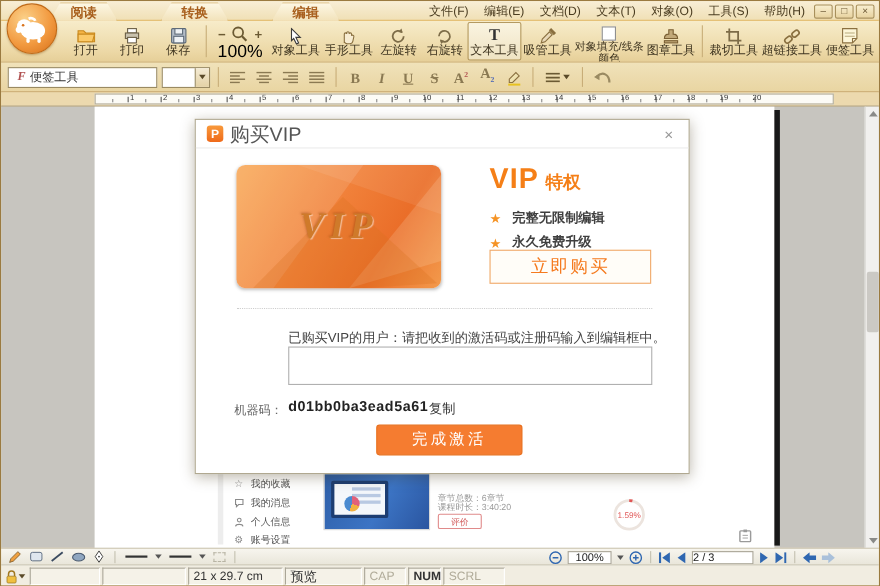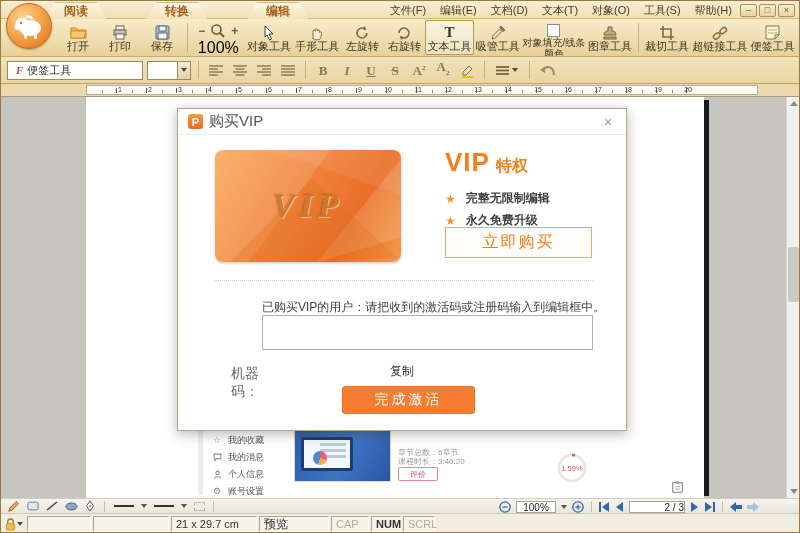--- a/index.html
+++ b/index.html
@@ -91,21 +91,21 @@
   .wc-btn { position:absolute; left:112px; top:41px; width:40px; height:14px; border:1px solid #e08a8a; border-radius:2px; color:#d05555; font-size:8px; display:flex; align-items:center; justify-content:center; }
   .wc-circ { position:absolute; left:270px; top:26px; width:32px; height:32px; }
   .wc-circ .pct { position:absolute; inset:0; display:flex; align-items:center; justify-content:center; font-size:7.5px; color:#e05555; }
   .feedback { position:absolute; left:585px; top:384px; width:16px; height:14px; color:#9a9a9a; }
 
   
   .dialog { position:absolute; left:176px; top:11px; width:450px; height:323px; background:#fff;
     border:1px solid #b0a890; box-shadow:0 3px 12px rgba(60,45,15,.35); z-index:20; }
   .dlg-title { height:26px; border-bottom:1px solid #ececec; display:flex; align-items:center; padding:0 10px; gap:6px; }
   .dlg-logo { width:15px; height:15px; border-radius:3px; background:linear-gradient(#f89a3c,#ef6a1a); color:#fff; font-size:11px; font-weight:bold; display:flex; align-items:center; justify-content:center; }
-  .dlg-title-text { font-size:15px; color:#555; flex:1; }
+  .dlg-title-text { font-size:18px; color:#555; flex:1; }
   .dlg-close { font-size:14px; color:#999; width:16px; text-align:center; }
   .vipcard { position:absolute; left:37px; top:41px; width:186px; height:112px; border-radius:8px; overflow:hidden;
     background:linear-gradient(120deg,#f8a958 0%,#f1813a 45%,#ea6e29 72%,#f39a4c 100%); box-shadow:0 1px 3px rgba(0,0,0,.25); }
   .vipcard .f1 { position:absolute; inset:0; background:rgba(255,255,255,.12); clip-path:polygon(0 0,62% 0,18% 100%,0 100%); }
   .vipcard .f2 { position:absolute; inset:0; background:rgba(255,240,220,.16); clip-path:polygon(100% 8%,55% 100%,100% 78%); }
   .vipcard .f3 { position:absolute; inset:0; background:rgba(216,110,30,.28); clip-path:polygon(8% 100%,52% 26%,98% 96%,60% 100%); }
   .vipcard .f4 { position:absolute; inset:0; background:rgba(255,255,255,.08); clip-path:polygon(30% 0,100% 0,100% 40%); }
   .viptext { position:absolute; inset:0; display:flex; align-items:center; justify-content:center;
     font-family:"Liberation Serif","DejaVu Serif",serif; font-style:italic; font-weight:bold; font-size:34px; letter-spacing:5px;
     color:#cf7a2a; text-shadow:1px 1px 1px rgba(255,255,255,.5), -1px -1px 2px rgba(140,60,10,.4); }
@@ -115,36 +115,36 @@
   .priv-sub { font-size:16px; font-weight:bold; color:#f57f17; }
   .priv-row { display:flex; align-items:center; gap:10px; margin-bottom:5px; }
   .priv-star { color:#f59324; font-size:12px; line-height:14px; }
   .priv-text { font-size:12px; color:#3f3f3f; font-weight:600; white-space:nowrap; }
   .buy-btn { position:absolute; left:267px; top:118px; width:147px; height:31px; background:#fffdf8;
     border:1px solid #f0a868; color:#f57a1e; font-size:16px; display:flex; align-items:center; justify-content:center; letter-spacing:2px; }
   .dotted { position:absolute; left:37px; top:171px; width:378px; border-top:1px dotted #ccc; }
   .instr { position:absolute; left:84px; top:190px; font-size:12px; color:#444; }
   .code-label { position:absolute; left:33px; top:208px; width:48px; font-size:11px; color:#666; text-align:center; line-height:14px; }
   .code-input { position:absolute; left:84px; top:206px; width:331px; height:35px; border:1px solid #b0b0b0; background:#fff; font-size:13px; padding:0 6px; }
-  .mach-label { position:absolute; left:33px; top:256px; width:48px; font-size:14px; color:#666; text-align:right; }
+  .mach-label { position:absolute; left:33px; top:256px; width:48px; font-size:11px; color:#666; text-align:center; }
   .mach-code { position:absolute; left:84px; top:253px; font-size:13px; font-weight:bold; color:#222; letter-spacing:.5px; }
   .copy-link { position:absolute; left:212px; top:254px; font-size:12px; color:#333; }
   .act-btn { position:absolute; left:164px; top:277px; width:133px; height:28px; background:#f57c30; border:1px solid #e8701f;
     border-radius:3px; color:#fff; font-size:14px; display:flex; align-items:center; justify-content:center; letter-spacing:3px; }
 
   
   .drawbar { position:absolute; top:497px; left:0; right:0; height:15px; background:linear-gradient(#f7f5ee,#e9e6da);
     border-top:1px solid #d2cebe; display:flex; align-items:center; padding:0 6px; gap:5px; }
   .dico { width:14px; height:12px; display:flex; align-items:center; justify-content:center; }
   .dsep { width:1px; height:11px; background:#c4c0b0; margin:0 2px; }
   .linesample { width:20px; height:2px; background:#333; }
   .ddot { width:0;height:0;border-left:3px solid transparent;border-right:3px solid transparent;border-top:4px solid #555; }
   .dashsq { width:11px; height:9px; border:1px dashed #b8b4a4; }
   .navcluster { position:absolute; left:498px; top:0; height:15px; display:flex; align-items:center; gap:5px; }
-  .pgbox { width:56px; height:12px; background:#fff; border:1px solid #a8a494; font-size:10px; color:#222; text-align:right; line-height:11px; }
+  .pgbox { width:56px; height:12px; background:#fff; border:1px solid #a8a494; font-size:10px; color:#222; text-align:left; line-height:11px; }
   .zoombox { width:40px; height:12px; background:#fff; border:1px solid #a8a494; font-size:10px; color:#222; text-align:center; line-height:11px; }
 
   
   .statusbar { position:absolute; top:512px; left:0; right:0; height:21px; background:#f1ede1; border-top:1px solid #cbc7b8;
     display:flex; align-items:center; padding:2px 2px; gap:2px; }
   .seg { height:16px; background:#f5f2e8; border:1px solid; border-color:#aaa697 #fff #fff #aaa697; font-size:11px; color:#333;
     display:flex; align-items:center; padding:0 4px; white-space:nowrap; }
   .seg.dim { color:#b0ab99; }
   .lockwrap { display:flex; align-items:center; gap:1px; padding:0 2px; }
 
@@ -608,20 +608,21 @@
               <span class="priv-star">★</span>
               <span class="priv-text">享受优质完美编辑</span>
             </div>
           </div>
       </div>
       <div class="buy-btn">立即购买</div>
       <div class="dotted"></div>
       <div class="instr">已购买VIP的用户：请把收到的激活码或注册码输入到编辑框中。</div>
       <input class="code-input" value="" style="">
       <div class="mach-label">机器码：</div>
+      <div class="mach-code">d01bb0ba3ead5a61</div>
       <div class="copy-link">复制</div>
       <div class="act-btn">完成激活</div>
     </div>
   </div>
 
   <div class="drawbar">
     <span class="dico">
         <svg class="svgico" width="12" height="12" viewBox="0 0 16 16">
           <path d="M1 15l1.5-4.5L11 2l3 3-8.5 8.5z" fill="#f0a040" stroke="#7a5a2a"></path>
         </svg>
@@ -722,16 +723,16 @@
           <rect x="2" y="8" width="12" height="9" rx="1.5" fill="#f0c040" stroke="#a07820"></rect>
         </svg>
       <span class="caret"></span>
     </span>
     <span class="seg" style="width:64px"></span>
     <span class="seg" style="width:76px"></span>
     <span class="seg" style="width:86px">21 x 29.7 cm</span>
     <span class="seg" style="width:70px;font-size:12px">预览</span>
     <span class="seg dim" style="width:38px">CAP</span>
     <span class="seg" style="width:30px;font-weight:bold">NUM</span>
-    <span class="seg dim" style="width:32px">SCRL</span>
+    <span class="seg dim" style="width:56px">SCRL</span>
   </div>
 
 </div>
 
 </body></html>

